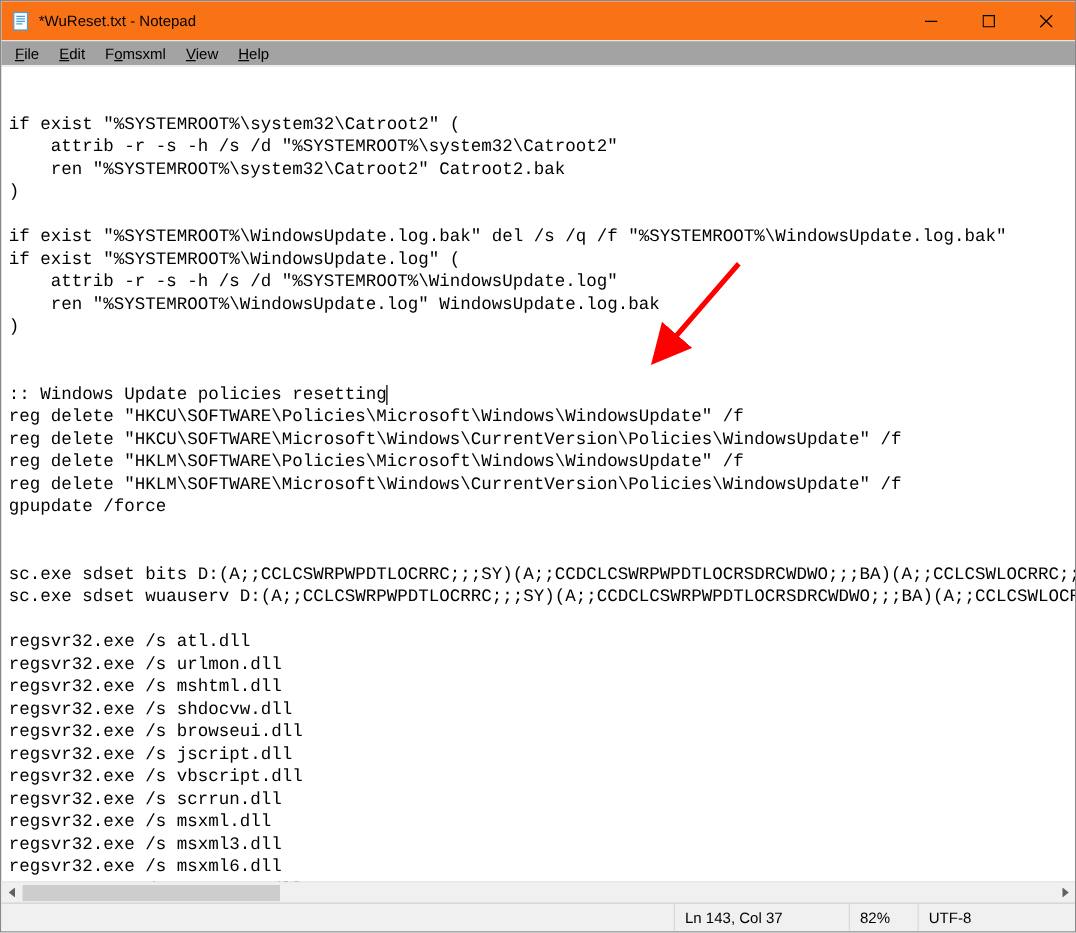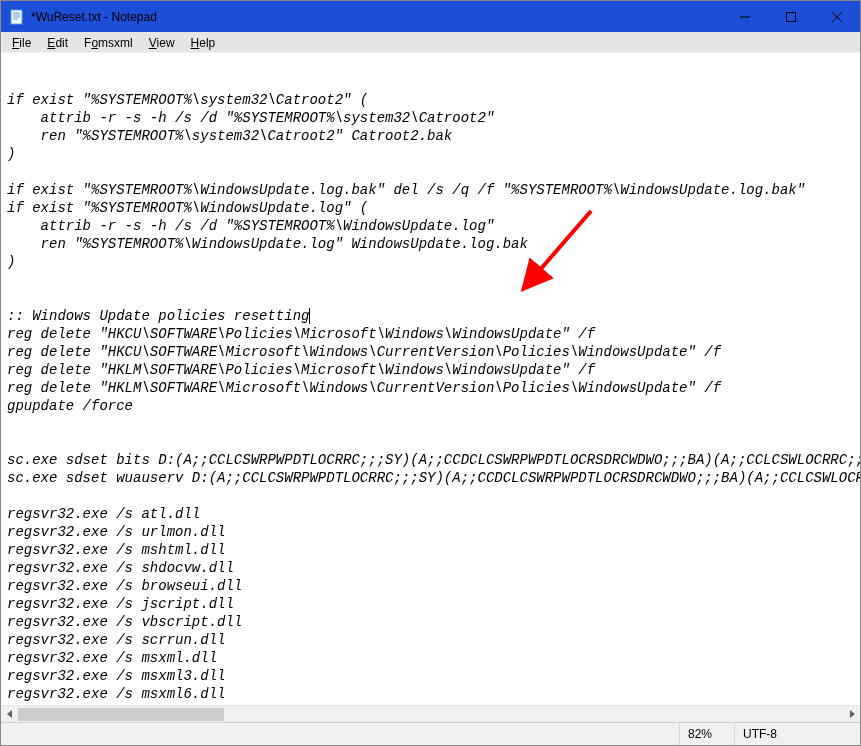--- a/index.html
+++ b/index.html
@@ -15,21 +15,21 @@
       height: 746px;
       overflow: hidden;
       display: flex;
       flex-direction: column;
       border: 1px solid #888;
     }
     .titlebar {
       height: 32px;
       display: flex;
       align-items: center;
-      background: #1d4ed8;
+      background: #f97316;
       border-bottom: 1px solid #e5e5e5;
     }
     .titlebar-icon {
       width: 16px;
       height: 16px;
       margin: 0 6px 0 8px;
       display: inline-flex;
       align-items: center;
       justify-content: center;
     }
@@ -49,21 +49,21 @@
       align-items: center;
       justify-content: center;
       color: #000;
       font-size: 10px;
     }
     .menubar {
       height: 20px;
       display: flex;
       align-items: center;
       padding: 0 4px;
-      background: #e5e5e5;
+      background: #a3a3a3;
       gap: 2px;
       border-bottom: 1px solid #f0f0f0;
     }
     .menu-item {
       padding: 1px 7px;
       font-size: 12px;
       cursor: default;
     }
     .menu-u {
       text-decoration: underline;
@@ -71,21 +71,20 @@
     .editor {
       flex: 1;
       overflow: hidden;
       position: relative;
       font-family: Consolas, "Courier New", monospace;
       font-size: 14px;
       line-height: 18px;
       white-space: pre;
       padding: 2px 6px;
       color: #000;
-      font-style: italic;
     }
     .editor-content {
       position: relative;
     }
     .cursor-line {
       display: inline-block;
       border-right: 1px solid #000;
       height: 16px;
       vertical-align: text-bottom;
     }
@@ -220,15 +219,16 @@
   </div>
   <div class="scroll-arrow">
     <svg width="8" height="8" viewBox="0 0 8 8">
         <polygon points="2,0 2,8 7,4" fill="#606060"></polygon>
       </svg>
   </div>
 </div>
 
 <div class="statusbar">
   <div class="status-spacer"></div>
+  <div class="status-cell status-pos">Ln 143, Col 37</div>
   <div class="status-cell status-zoom">82%</div>
   <div class="status-cell status-enc">UTF-8</div>
 </div>
 
 </body></html>

